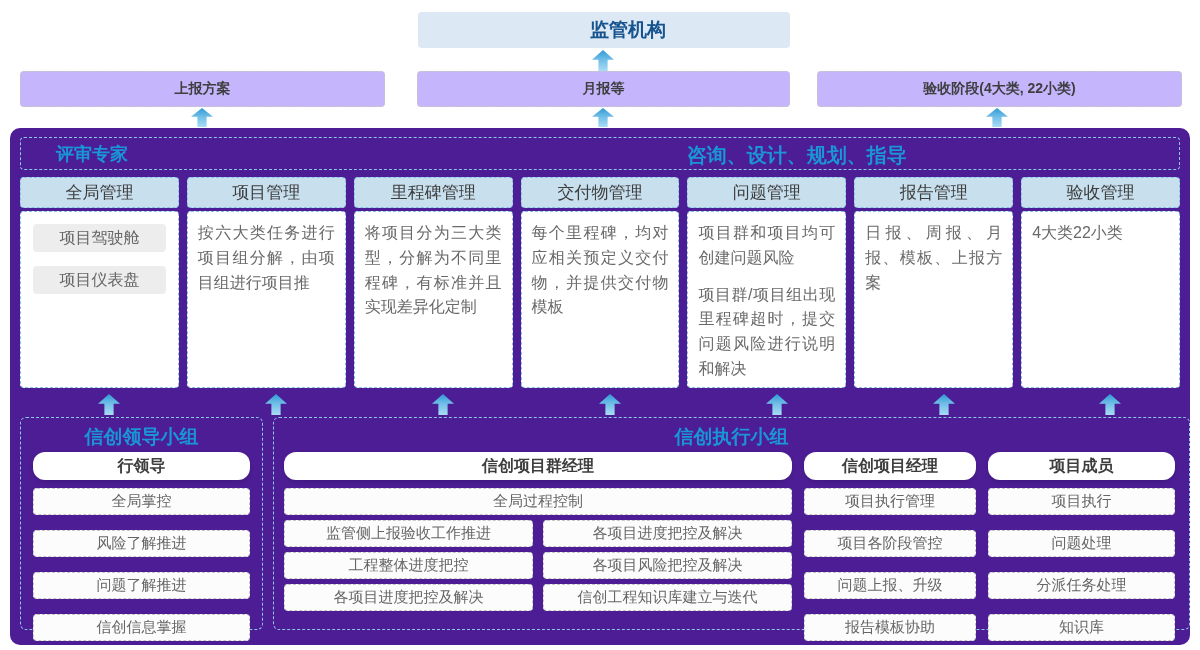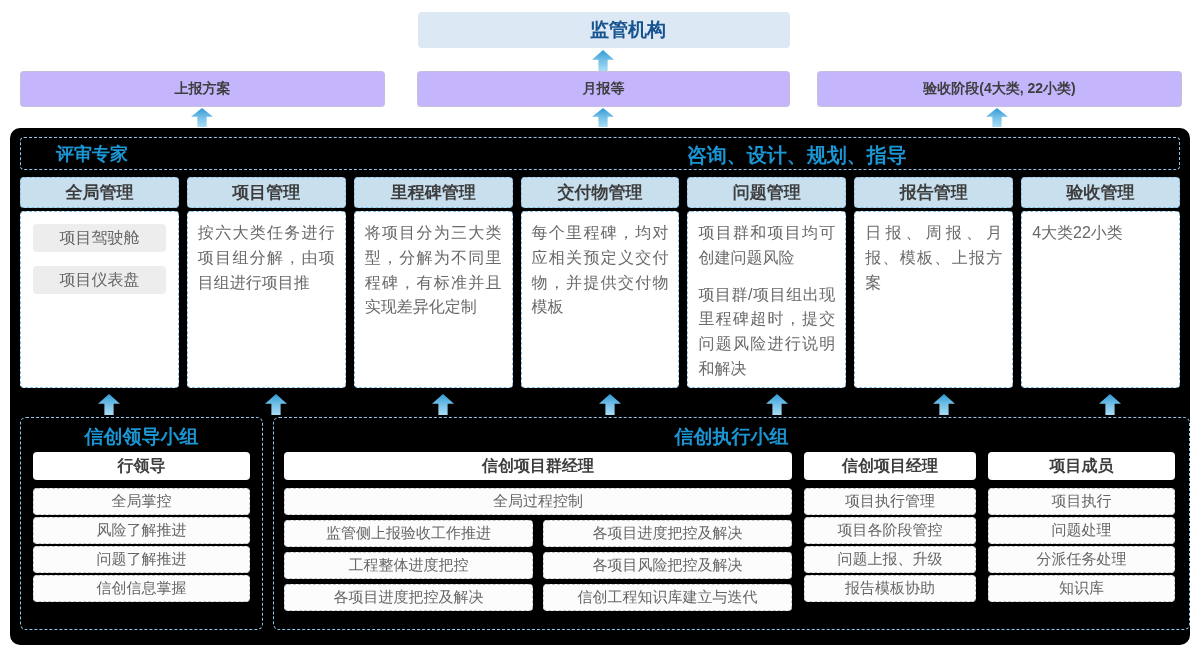--- a/index.html
+++ b/index.html
@@ -19,54 +19,54 @@
   .report-2 { left:417px; width:373px; }
   .report-3 { left:817px; width:365px; }
 
   
   .arrow { position:absolute; width:22px; height:21px;
     background:linear-gradient(180deg,#2e9ad6 0%,#6fbde6 45%,#a9dcf5 100%);
     clip-path:polygon(50% 0,100% 46%,71% 46%,71% 100%,29% 100%,29% 46%,0 46%); }
 
   
   .panel { position:absolute; left:10px; top:128px; width:1180px; height:517px;
-    background:#000000; border-radius:10px; }
+    background:#4c1d95; border-radius:10px; }
   .strip { position:absolute; left:10px; top:9px; width:1160px; height:33px;
     border:1px dashed #8ec7ea; border-radius:4px; }
   .strip-left { position:absolute; left:35px; top:4px; font-size:18px; font-weight:bold; color:#1a96d5; }
   .strip-right { position:absolute; left:67%; top:4px; transform:translateX(-50%);
     font-size:20px; font-weight:bold; color:#1a96d5; white-space:nowrap; }
 
   
   .columns { position:absolute; left:10px; top:49px; width:1160px; display:flex; gap:8px; }
   .col { flex:1; display:flex; flex-direction:column; }
   .col-header { height:31px; background:#c8dfee; border:1px dashed #86c1e5; border-radius:4px;
     display:flex; align-items:center; justify-content:center;
-    font-size:17px; font-weight:bold; color:#3d3d3d; }
+    font-size:17px; font-weight:normal; color:#3d3d3d; }
   .col-body { margin-top:3px; height:177px; background:#ffffff; border:1px dashed #86c1e5;
     border-radius:4px; padding:9px 10px; font-size:16px; color:#696969; line-height:1.55;
     text-align:justify; overflow:hidden; }
   .pill { margin:8px 6px 14px 6px; height:28px; background:#ededed; border-radius:4px;
     display:flex; align-items:center; justify-content:center; font-size:16px; color:#666; }
   .pill + .pill { margin-top:0; }
   .col-body p + p { margin-top:12px; }
 
   
   .group { position:absolute; top:289px; height:213px; border:1px dashed #8ec7ea; border-radius:6px; }
   .group-leader { left:10px; width:243px; }
   .group-exec { left:263px; width:917px; }
   .group-title { height:34px; padding-top:6px; text-align:center;
     font-size:19px; font-weight:bold; color:#1a96d5; }
-  .role-header { height:28px; background:#ffffff; border-radius:4px;
+  .role-header { height:28px; background:#ffffff; border-radius:12px;
     box-shadow:0 2px 4px rgba(0,0,0,0.14); display:flex; align-items:center; justify-content:center;
     font-size:16px; font-weight:bold; color:#3d3d3d; }
   .item { height:27px; background:#fcfcfc; border:1px dashed #c6c6c6; border-radius:4px;
     display:flex; align-items:center; justify-content:center; font-size:15px; color:#666;
     white-space:nowrap; overflow:hidden; }
-  .v-list { display:flex; flex-direction:column; gap:2px; margin-top:8px; }
+  .v-list { display:flex; flex-direction:column; gap:15px; margin-top:8px; }
   .leader-inner { padding:0 12px; }
   .exec-inner { padding:0 10px; display:flex; gap:12px; }
   .sub-col { display:flex; flex-direction:column; }
   .sub-pg { width:508px; }
   .sub-pm { width:172px; }
   .sub-mem { width:187px; }
   .pg-grid { display:grid; grid-template-columns:1fr 1fr; gap:5px 10px; margin-top:8px; }
   .pg-grid .span2 { grid-column:1 / span 2; }
 </style>
 </head>

